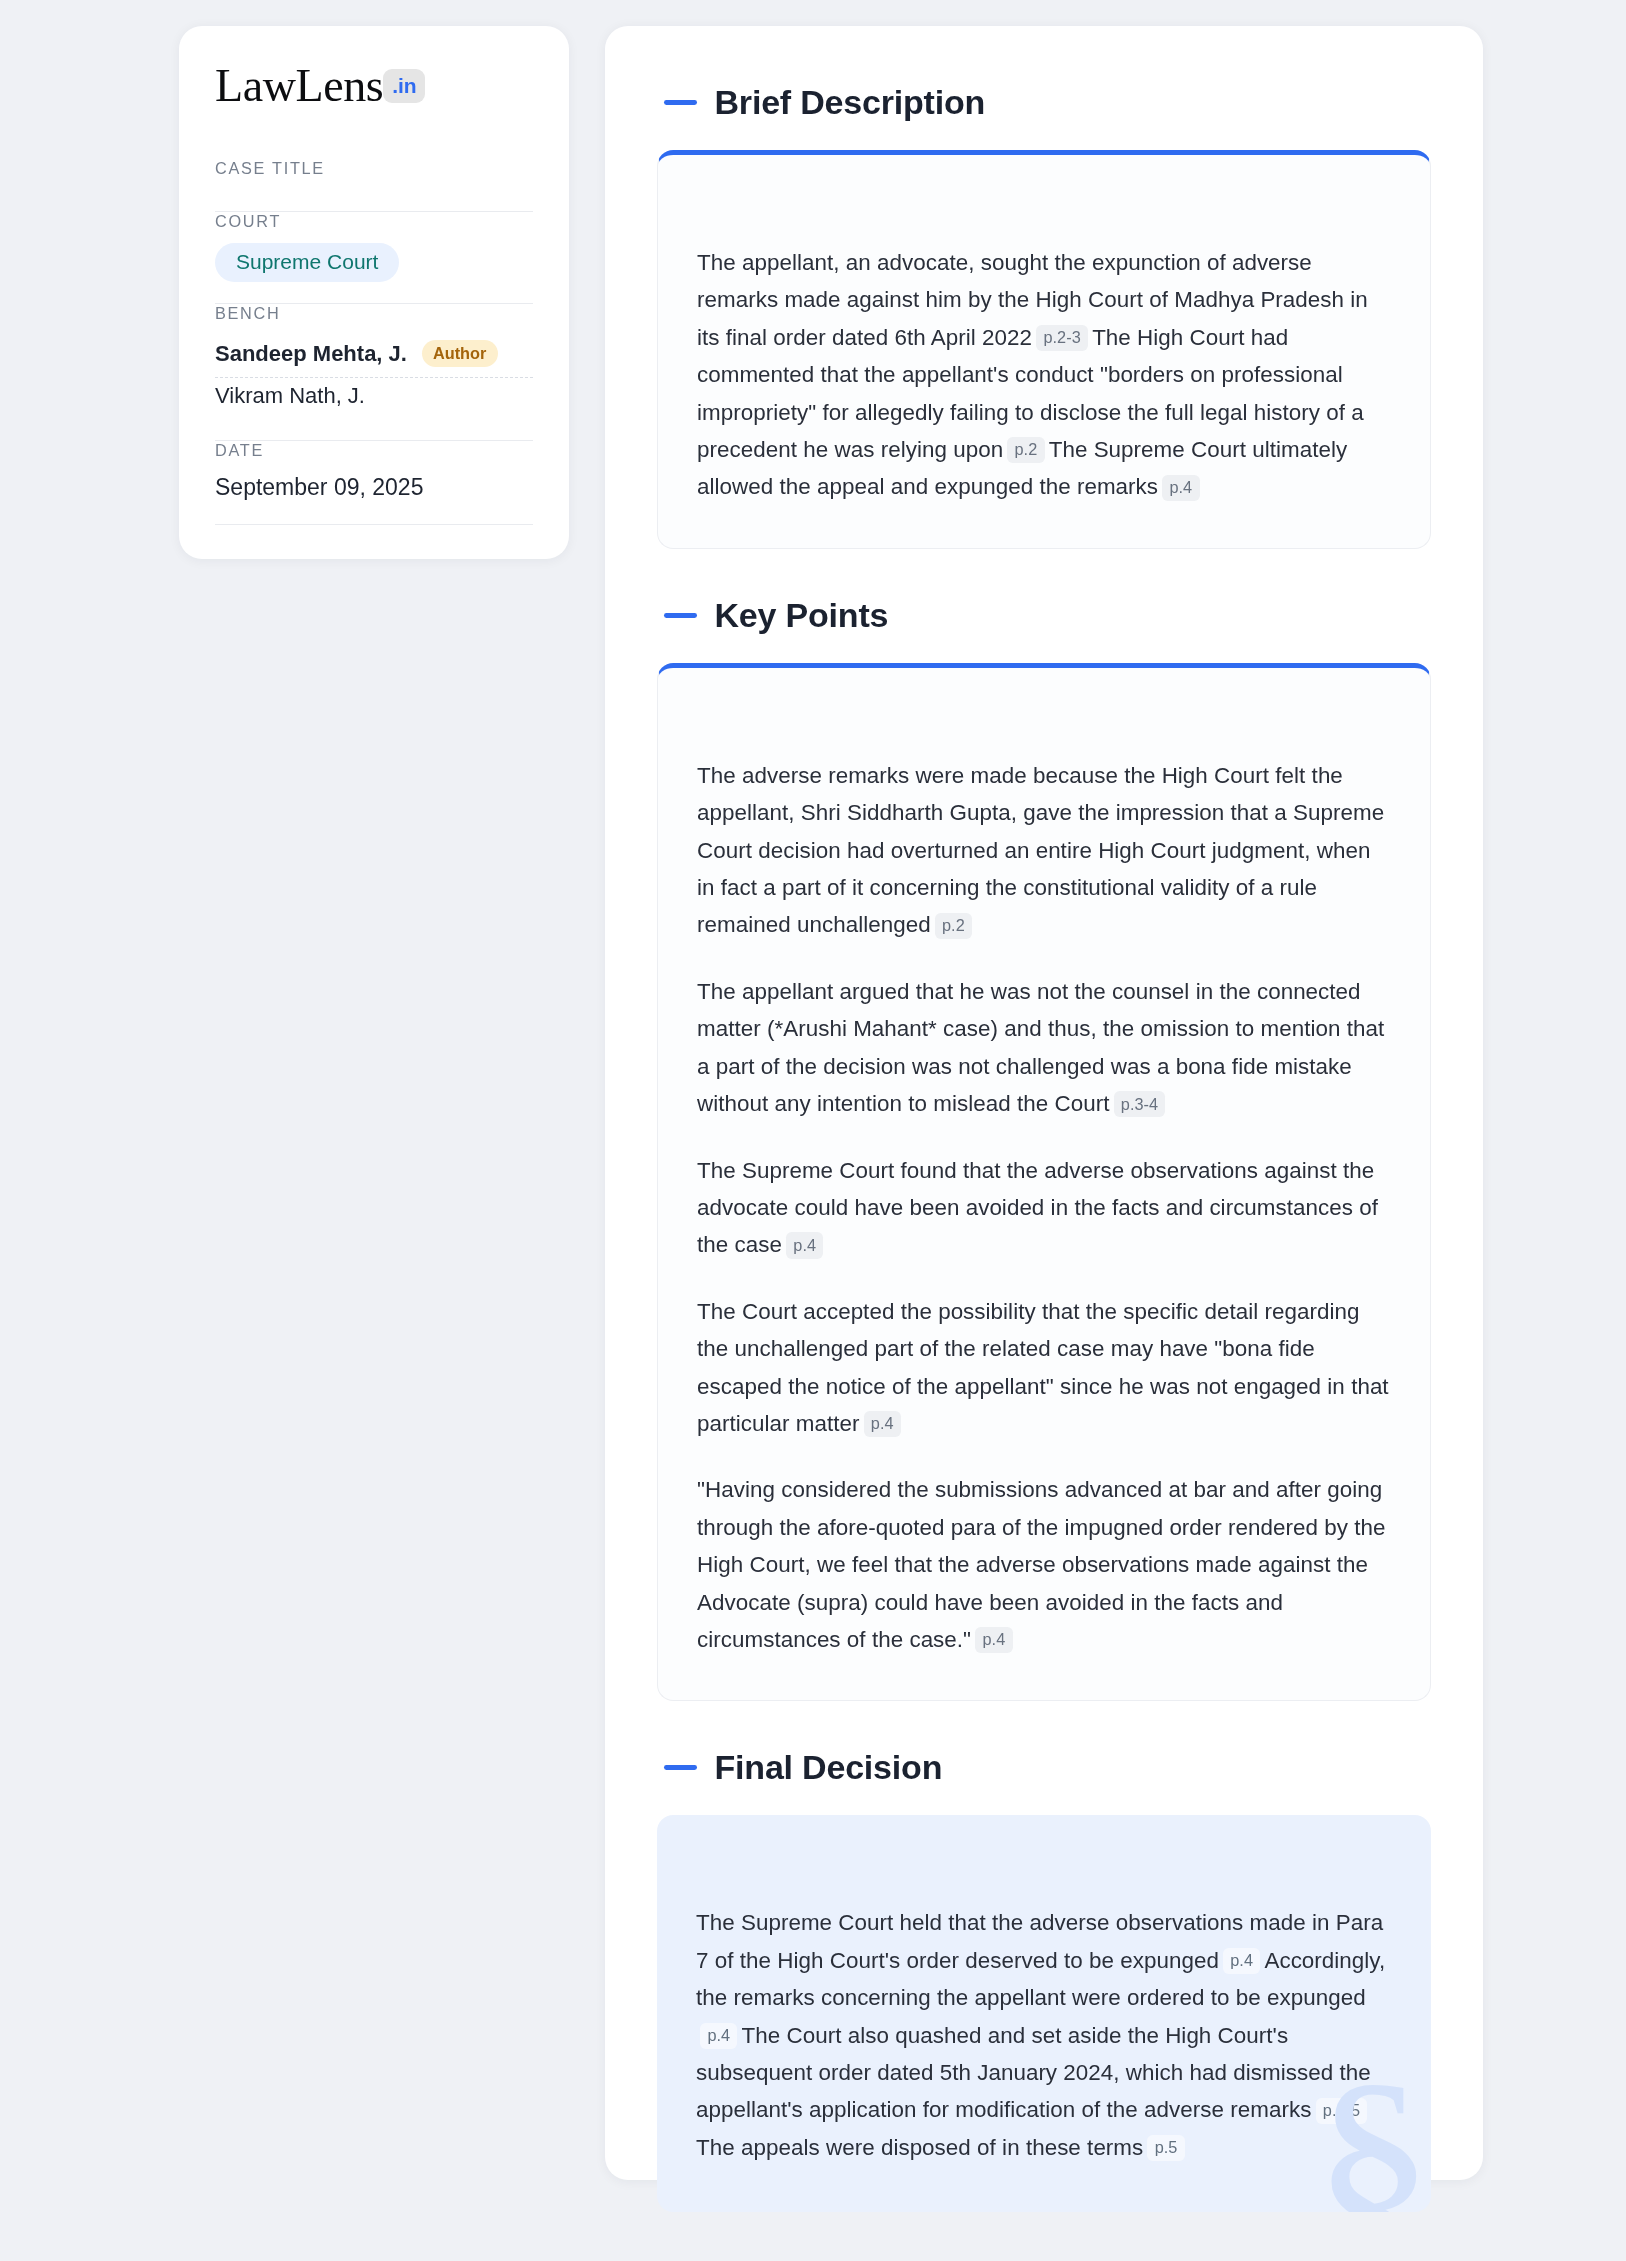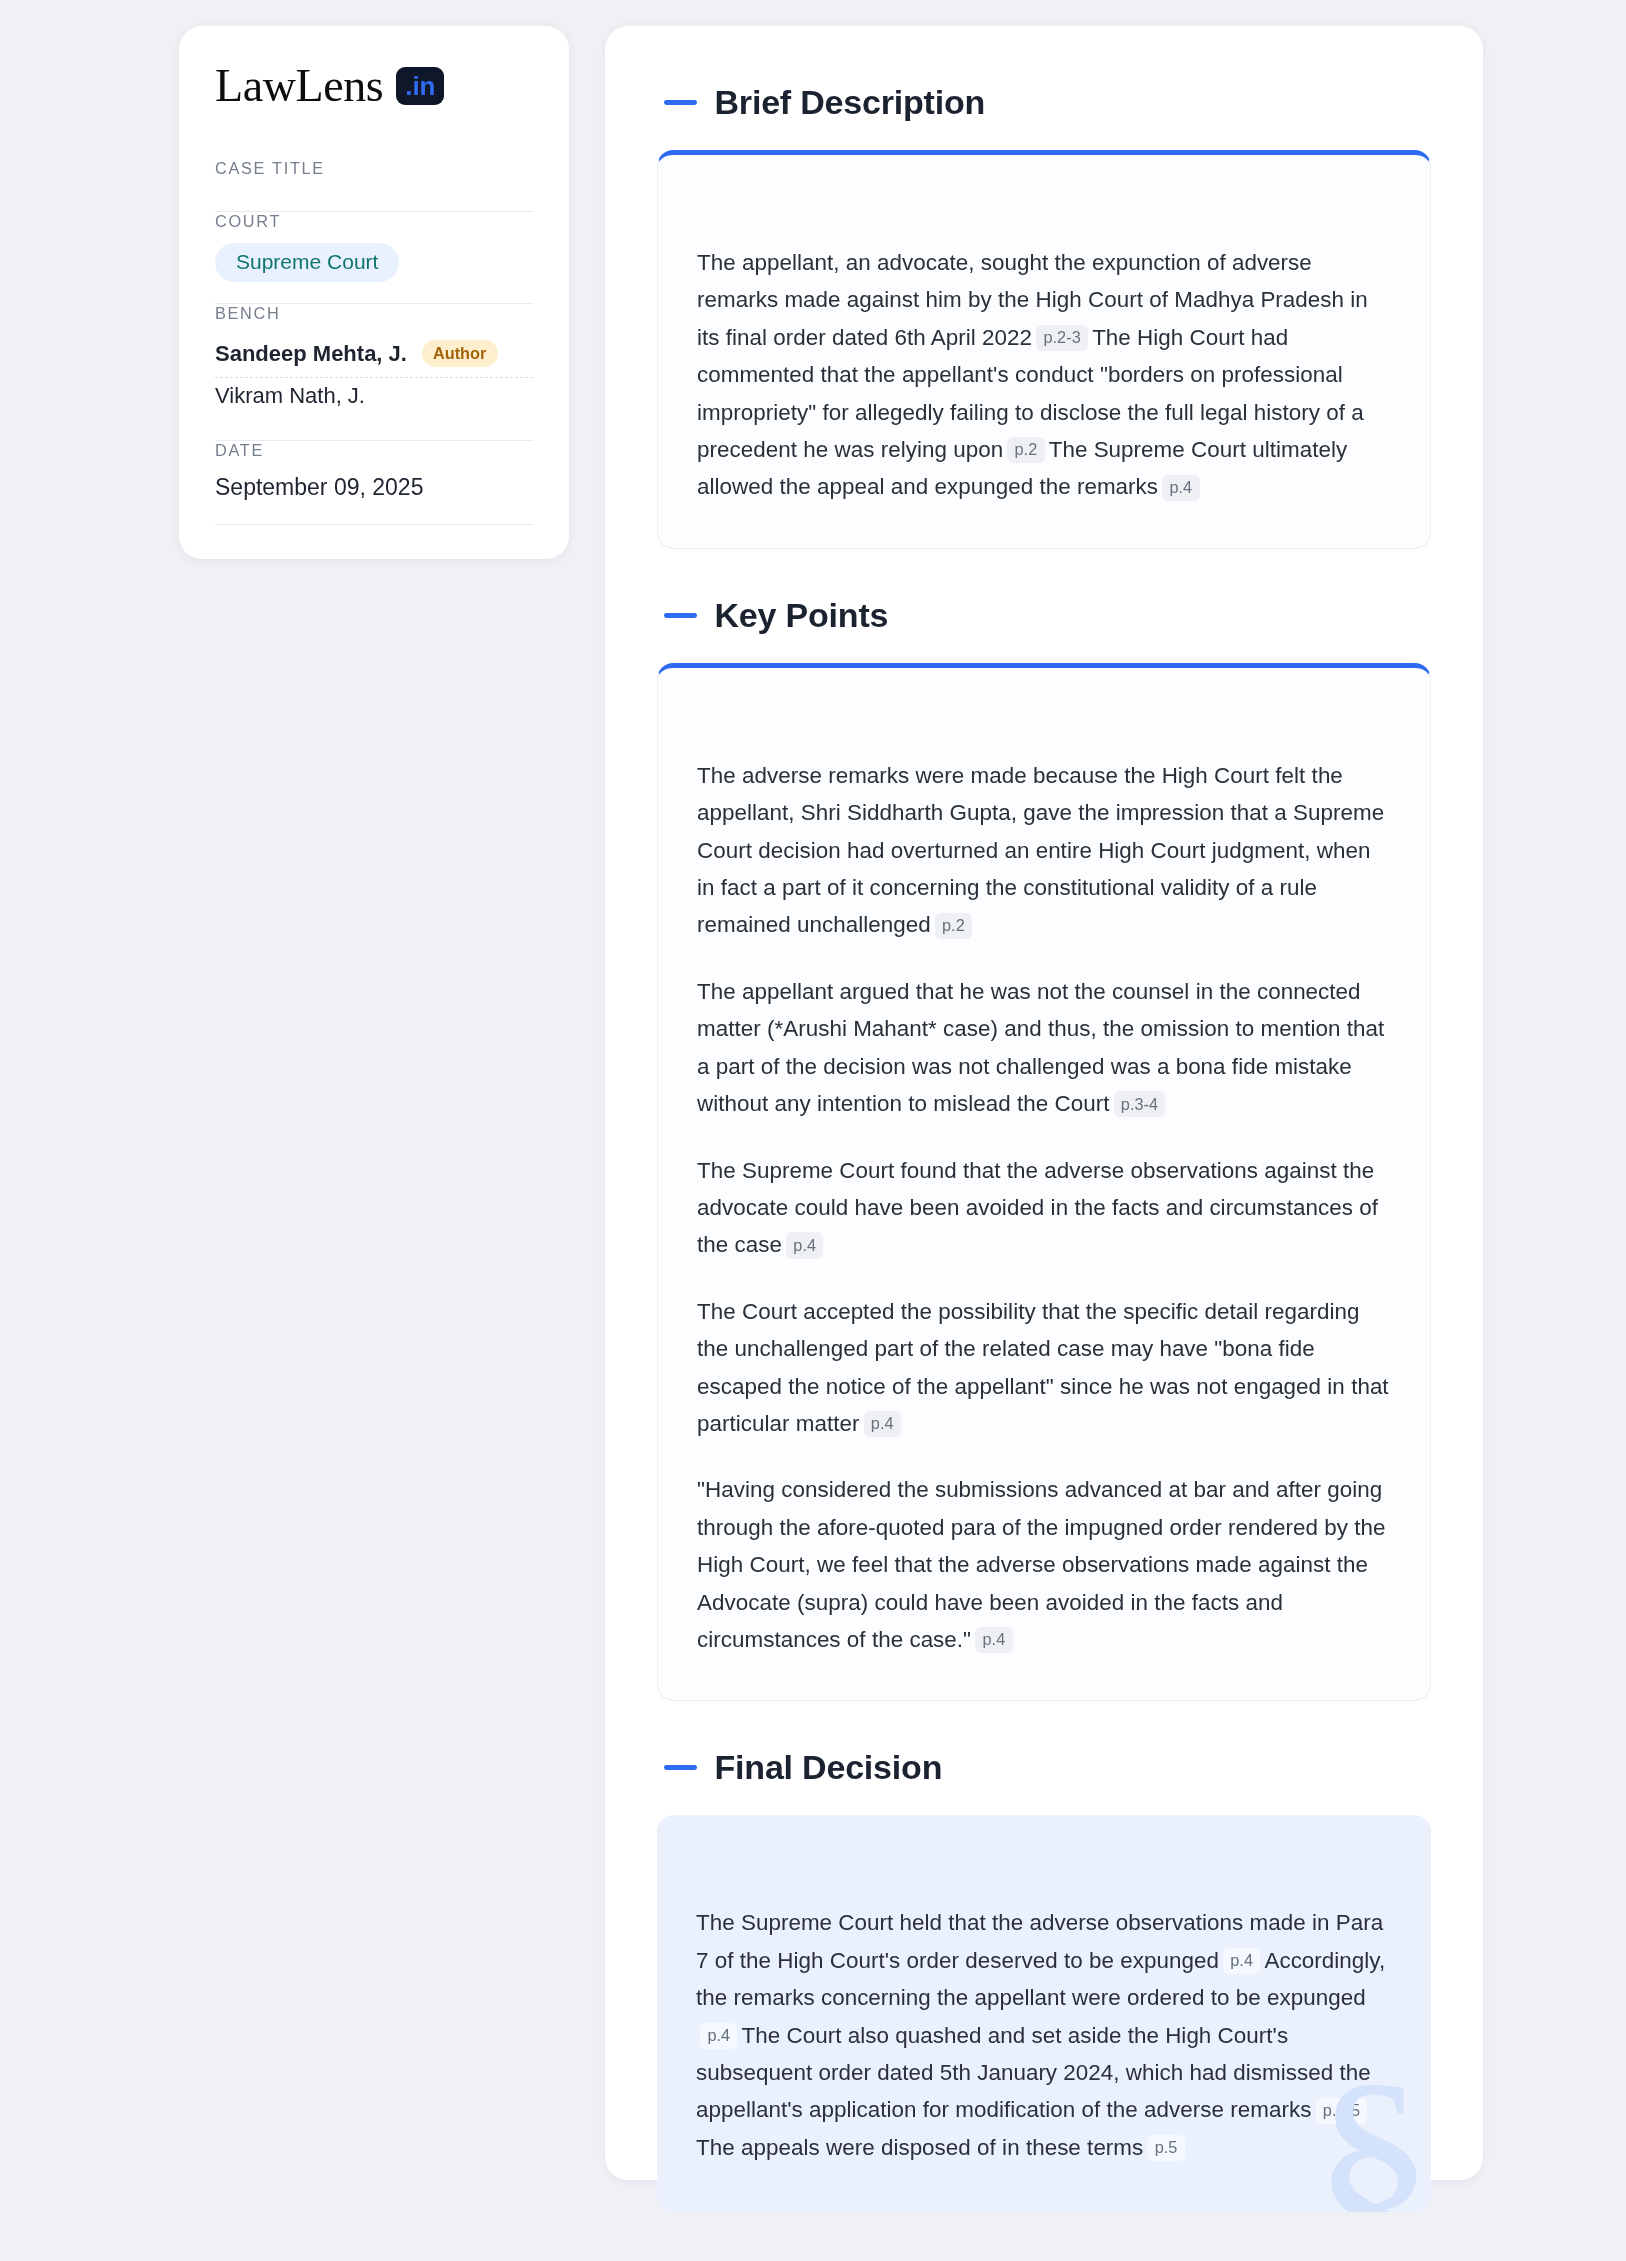--- a/index.html
+++ b/index.html
@@ -35,34 +35,33 @@
     background: #ffffff;
     border-radius: 23px;
     box-shadow: 0 1.6px 11.4px rgba(25, 35, 60, 0.055);
   }
 
   .sidebar-card { padding: 37px 36px 34px 36px; }
 
   .brand {
     display: flex;
     align-items: center;
-    gap: 13px;
     margin-bottom: 50px;
   }
   .brand-name {
     font-family: "Liberation Serif", serif;
     font-size: 46px;
     letter-spacing: -0.4px;
     color: #0c0d10;
     line-height: 1;
   }
   .brand-tld {
-    background: #0f172a;
+    background: #e5e5e5;
     color: #2f6bf0;
-    font-size: 26px;
+    font-size: 21px;
     font-weight: bold;
     border-radius: 9px;
     padding: 5.7px 9px 6.5px 9px;
     line-height: 1;
     letter-spacing: -0.2px;
   }
 
   .meta-block { padding-bottom: 21px; }
   .meta-divider {
     border: 0;

